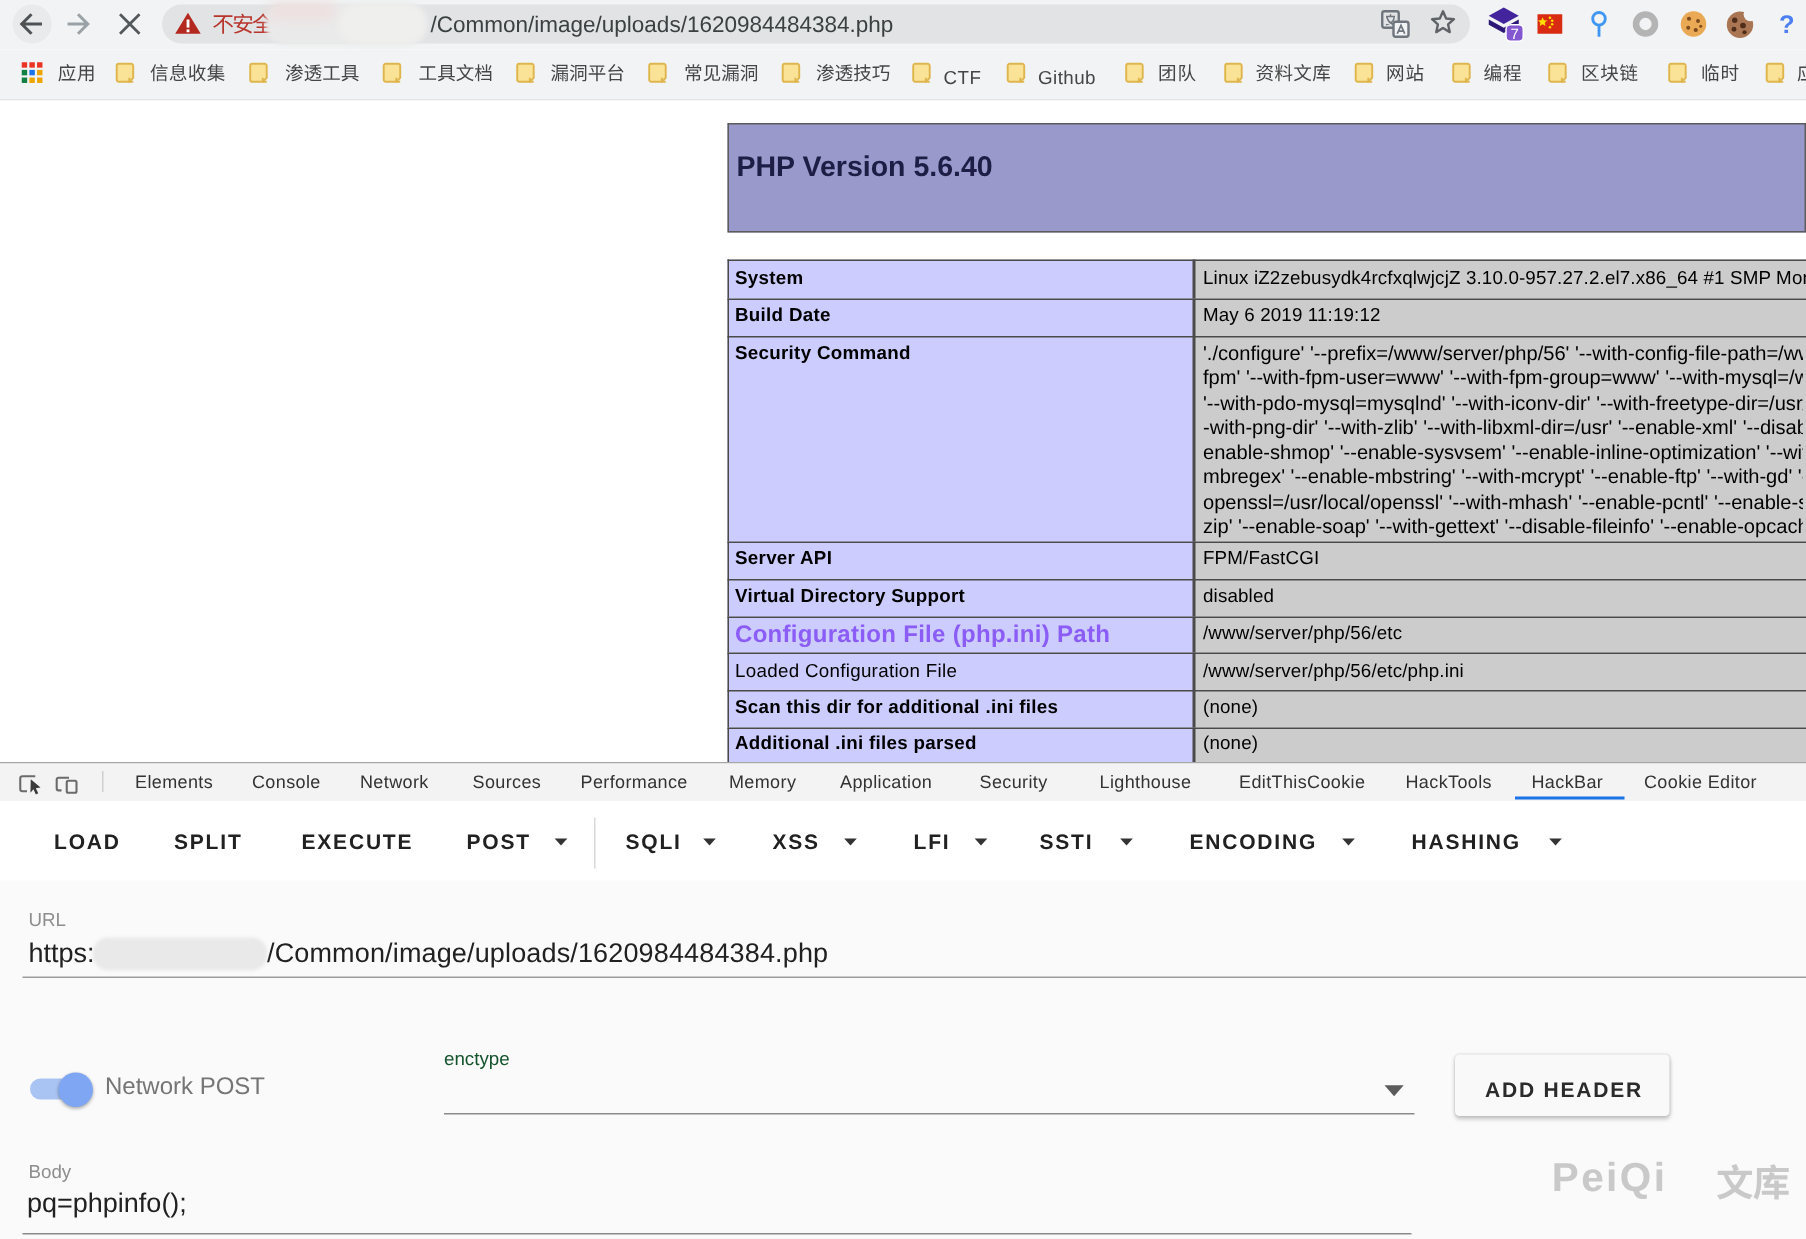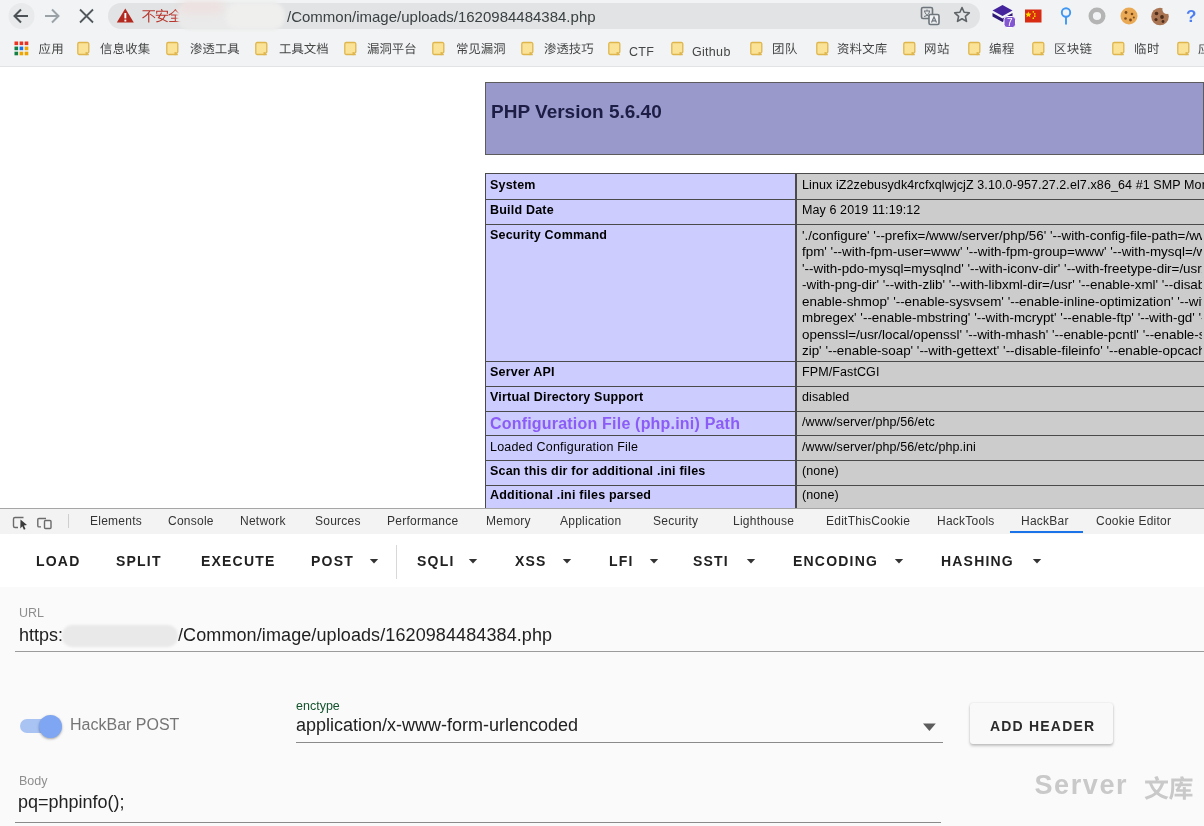--- a/index.html
+++ b/index.html
@@ -83,31 +83,30 @@
 <div style="position:absolute;left:693px;top:554.3px;font-size:14px;color:#212121;white-space:pre;line-height:1;font-weight:bold;letter-spacing:1.2px;">SSTI</div>
 <div style="position:absolute;left:793px;top:554.3px;font-size:14px;color:#212121;white-space:pre;line-height:1;font-weight:bold;letter-spacing:1.2px;">ENCODING</div>
 <div style="position:absolute;left:941px;top:554.3px;font-size:14px;color:#212121;white-space:pre;line-height:1;font-weight:bold;letter-spacing:1.2px;">HASHING</div>
 <div style="position:absolute;left:0px;top:587px;width:1204px;height:239px;background:#fafafa;"></div>
 <div style="position:absolute;left:19px;top:607px;font-size:12.5px;color:#8e8e8e;white-space:pre;line-height:1;">URL</div>
 <div style="position:absolute;left:19px;top:626px;font-size:18px;color:#212121;white-space:pre;line-height:1;">https:</div>
 <div style="position:absolute;left:178px;top:626px;font-size:18px;color:#212121;white-space:pre;line-height:1;letter-spacing:0.1px;">/Common/image/uploads/1620984484384.php</div>
 <div style="position:absolute;left:62px;top:625px;width:116px;height:22px;background:#e9e9e9;border-radius:10px;filter:blur(1.2px);"></div>
 <div style="position:absolute;left:15px;top:651px;width:1189px;height:1px;background:#9b9b9b;"></div>
 <div style="position:absolute;left:296px;top:700px;font-size:12.5px;color:#14532d;white-space:pre;line-height:1;">enctype</div>
-<div style="position:absolute;left:296px;top:716px;font-size:18px;color:#212121;white-space:pre;line-height:1;">application/x-www-form-urlencoded</div>
 <div style="position:absolute;left:296px;top:742px;width:647px;height:1px;background:#8a8a8a;"></div>
 <div style="position:absolute;left:20px;top:719px;width:40px;height:14px;background:#a9c3f3;border-radius:7px;"></div>
 <div style="position:absolute;left:39px;top:714.5px;width:23px;height:23px;border-radius:50%;background:#7ea6f2;box-shadow:0 1px 2.5px rgba(0,0,0,0.35);"></div>
-<div style="position:absolute;left:70px;top:717px;font-size:16px;color:#757575;white-space:pre;line-height:1;">HackBar POST</div>
+<div style="position:absolute;left:70px;top:717px;font-size:16px;color:#757575;white-space:pre;line-height:1;">Network POST</div>
 <div style="position:absolute;left:970px;top:703px;width:143px;height:41px;background:#f9f9f9;border-radius:3px;box-shadow:0 2px 3px rgba(0,0,0,0.22),0 0 2px rgba(0,0,0,0.12);"></div>
 <div style="position:absolute;left:990px;top:719px;font-size:14px;color:#2b2b2b;white-space:pre;line-height:1;font-weight:bold;letter-spacing:1.2px;">ADD HEADER</div>
 <div style="position:absolute;left:19px;top:775px;font-size:12.5px;color:#8e8e8e;white-space:pre;line-height:1;">Body</div>
 <div style="position:absolute;left:18px;top:793px;font-size:18px;color:#212121;white-space:pre;line-height:1;">pq=phpinfo();</div>
 <div style="position:absolute;left:15px;top:822px;width:926px;height:1px;background:#8a8a8a;"></div>
-<div style="position:absolute;left:1034.5px;top:772px;font-size:27px;color:#c9c9c9;white-space:pre;line-height:1;font-weight:bold;letter-spacing:1.6px;">Server</div>
+<div style="position:absolute;left:1034.5px;top:772px;font-size:27px;color:#c9c9c9;white-space:pre;line-height:1;font-weight:bold;letter-spacing:1.6px;">PeiQi</div>
 <div style="position:absolute;left:629px;top:46px;font-size:12.5px;color:#454545;white-space:pre;line-height:1;letter-spacing:0.3px;">CTF</div>
 <div style="position:absolute;left:692px;top:46px;font-size:12.5px;color:#454545;white-space:pre;line-height:1;letter-spacing:0.3px;">Github</div>
 <svg style="position:absolute;left:0;top:0;" width="1204" height="826" viewBox="0 0 1204 826">
       <defs>
         <filter id="bl15" x="-30%" y="-30%" width="160%" height="160%">
           <feGaussianBlur stdDeviation="1.5"></feGaussianBlur>
         </filter>
         <filter id="bl20" x="-30%" y="-30%" width="160%" height="160%">
           <feGaussianBlur stdDeviation="2"></feGaussianBlur>
         </filter>

